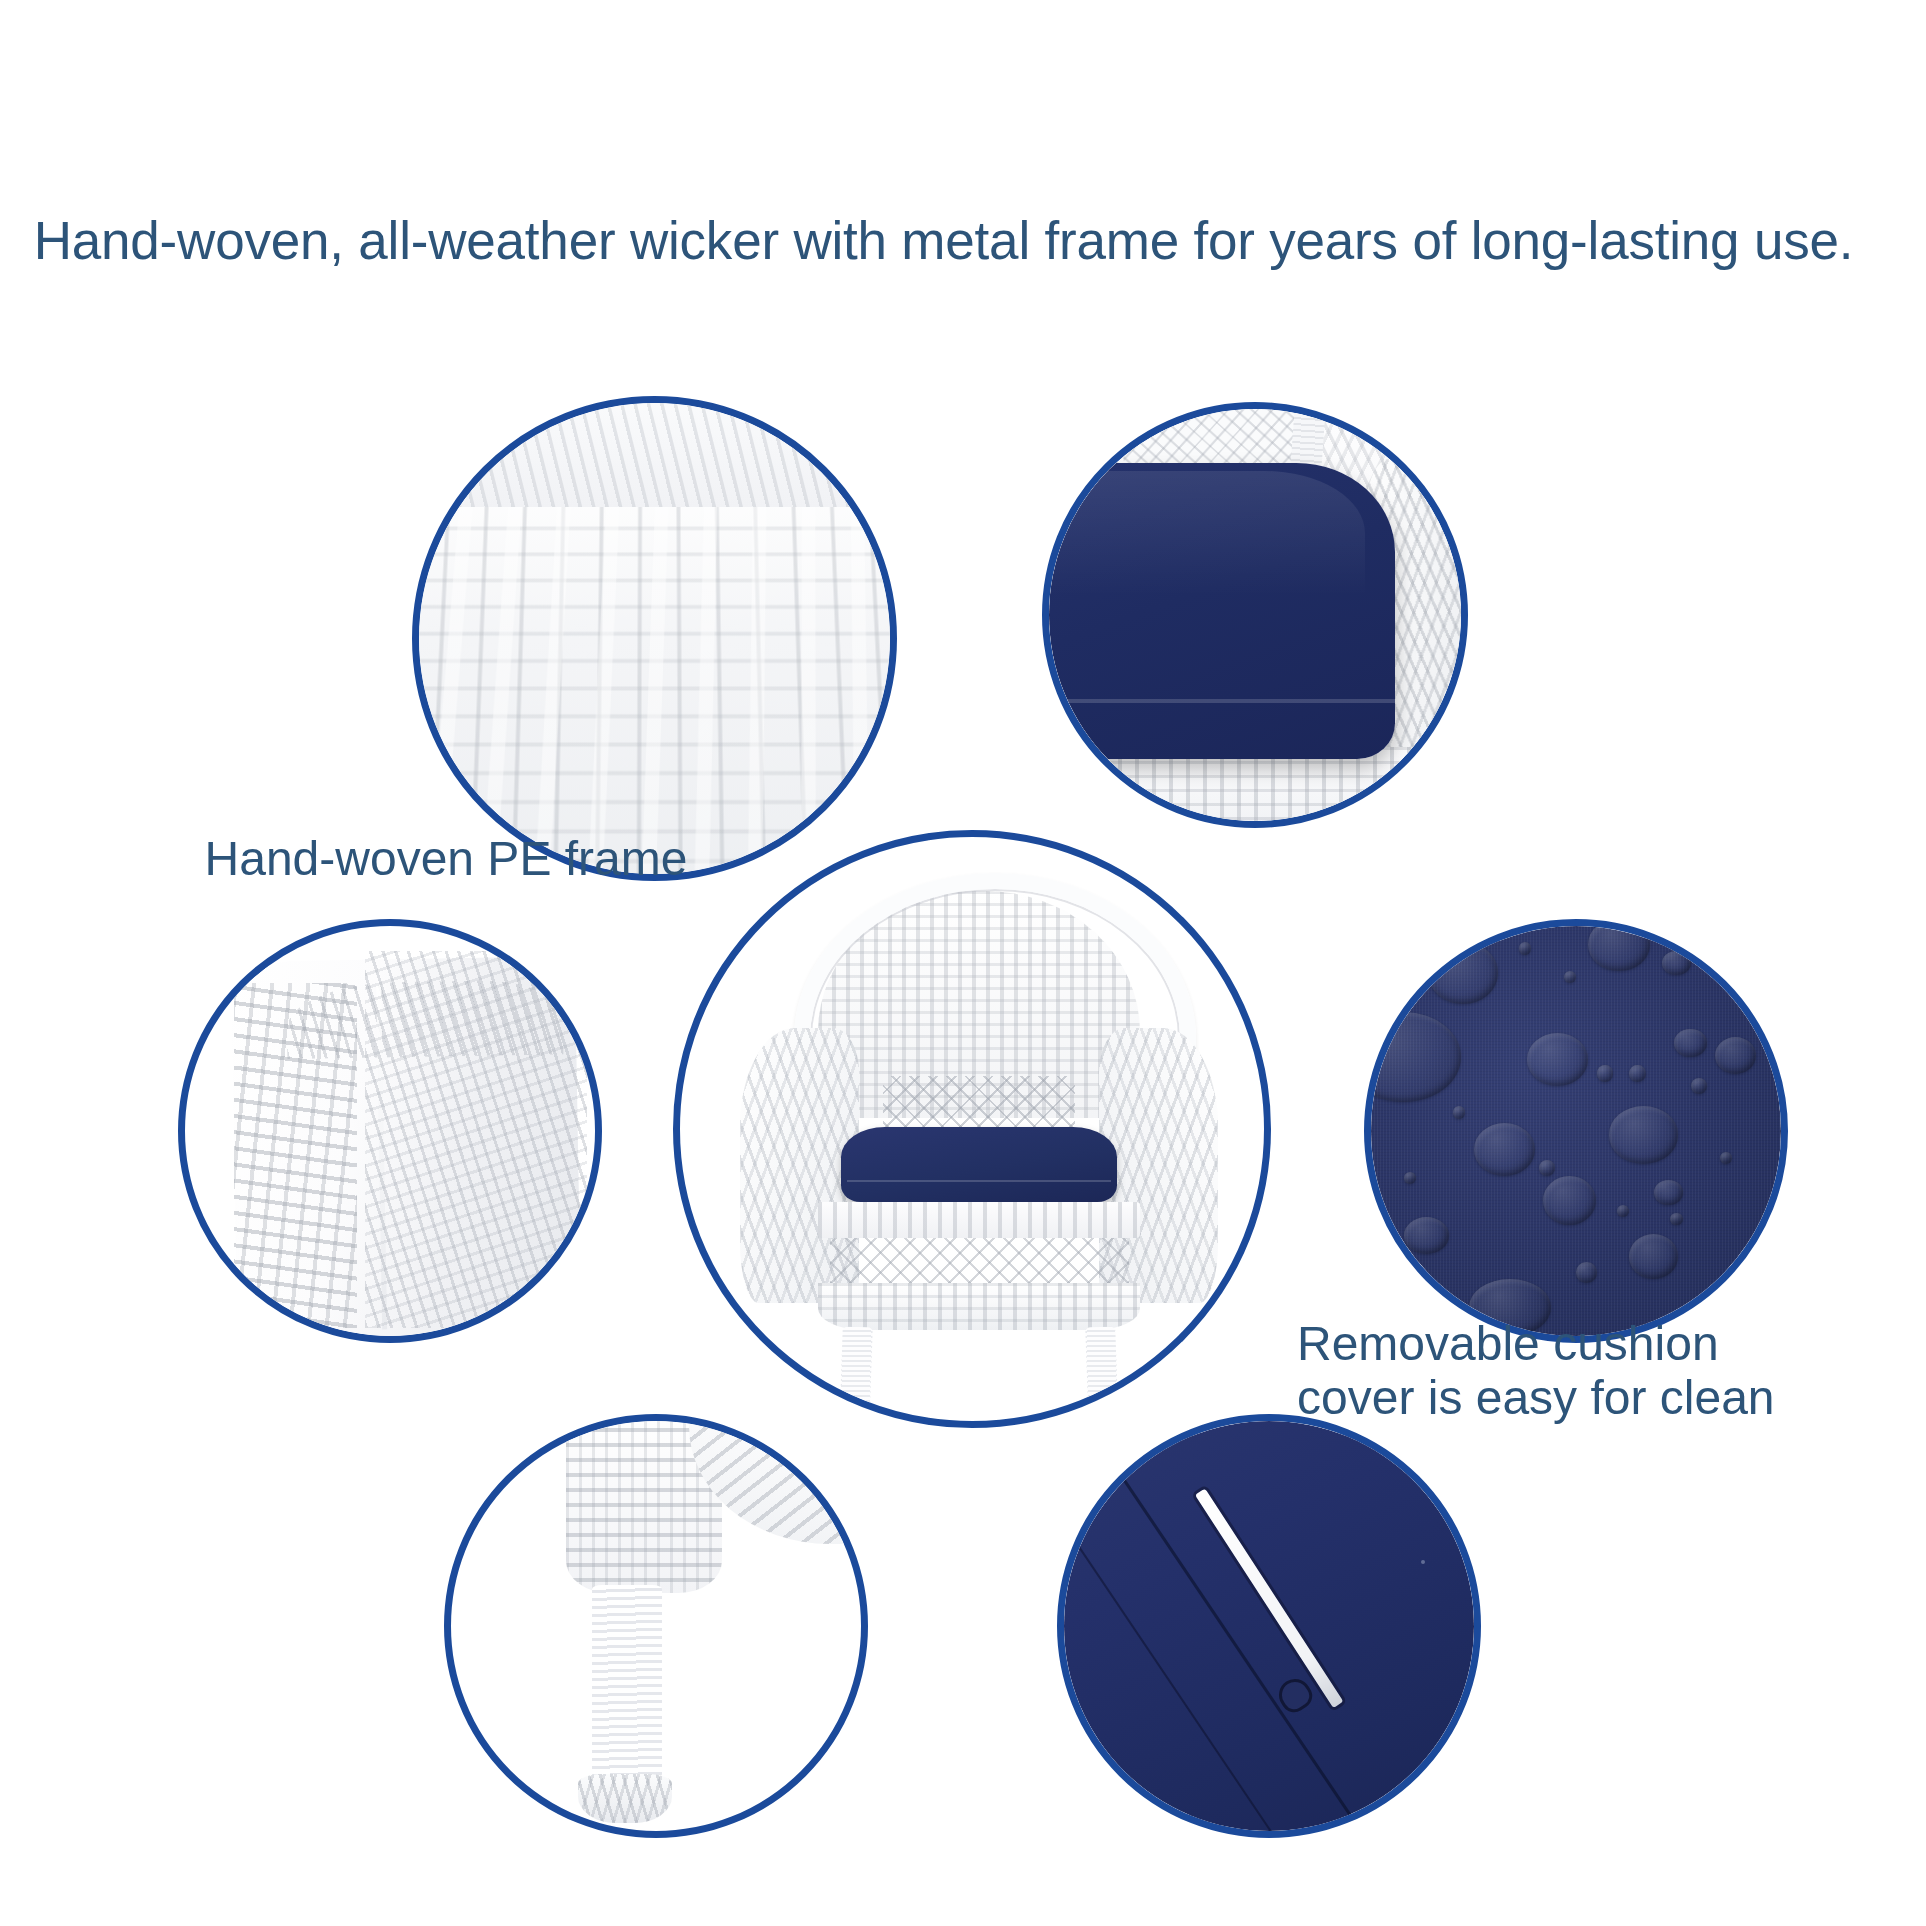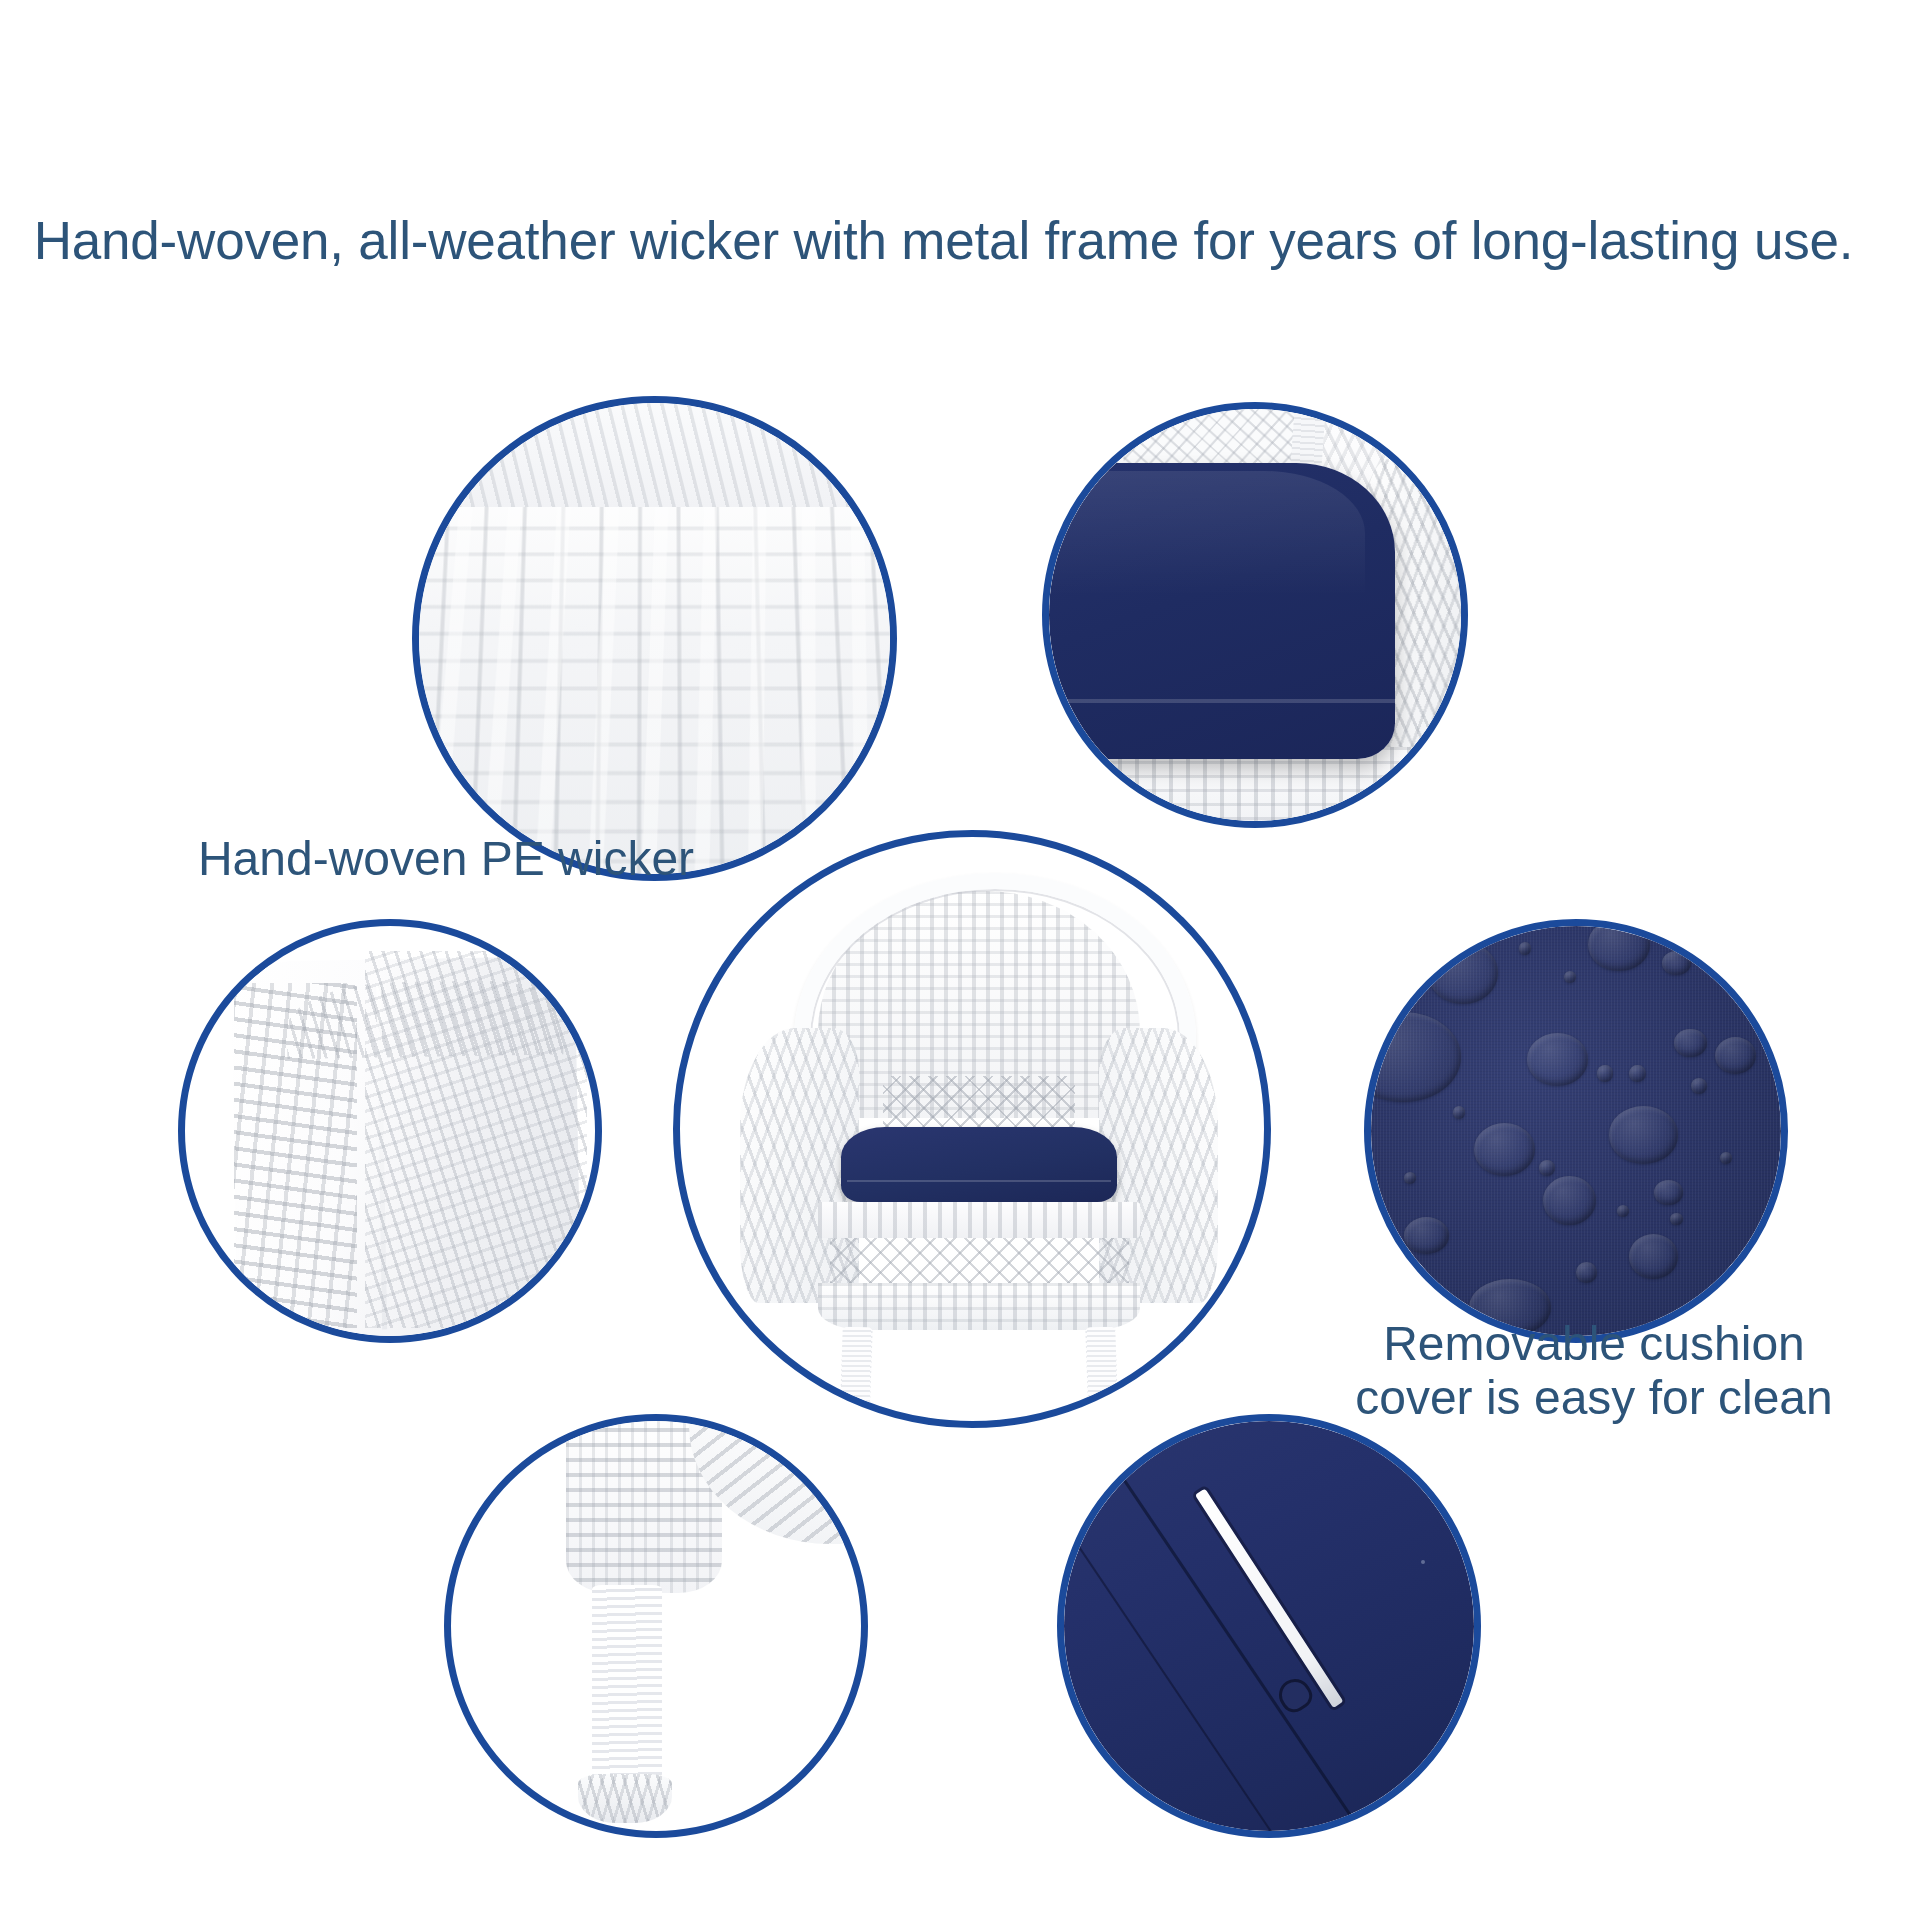--- a/index.html
+++ b/index.html
@@ -36,21 +36,21 @@
     color:#2d5479;
     font-size:48px;
     line-height:1.13;
     font-weight:400;
     white-space:pre-line;
     font-family:"Liberation Sans","DejaVu Sans",sans-serif;
   }
   .cap-hand{left:139px;top:832px;width:614px;text-align:center;}
   .cap-uv{left:1335px;top:782px;width:515px;text-align:center;}
   .cap-metal{left:129px;top:1323px;width:634px;text-align:center;}
-  .cap-remov{left:1297px;top:1317px;width:594px;text-align:center;}
+  .cap-remov{left:1297px;top:1317px;width:594px;}
 
   
   .circ{
     position:absolute;
     border-radius:50%;
     border:7px solid #1b4a9b;
     box-sizing:border-box;
     overflow:hidden;
     background:#ffffff;
   }
@@ -452,18 +452,18 @@
     <div class="inner">
       <div class="c7-fab"></div>
       <div class="c7-seam1"></div>
       <div class="c7-seam2"></div>
       <div class="c7-zip"></div>
       <div class="c7-zippull"></div>
       <div class="c7-dot"></div>
     </div>
   </div>
 
-  <div class="cap cap-hand">Hand-woven PE wicker</div>
+  <div class="cap cap-hand">Hand-woven PE frame</div>
   <div class="cap cap-remov">Removable cushion
 cover is easy for clean</div>
 
 </div>
 
 
 </body></html>

